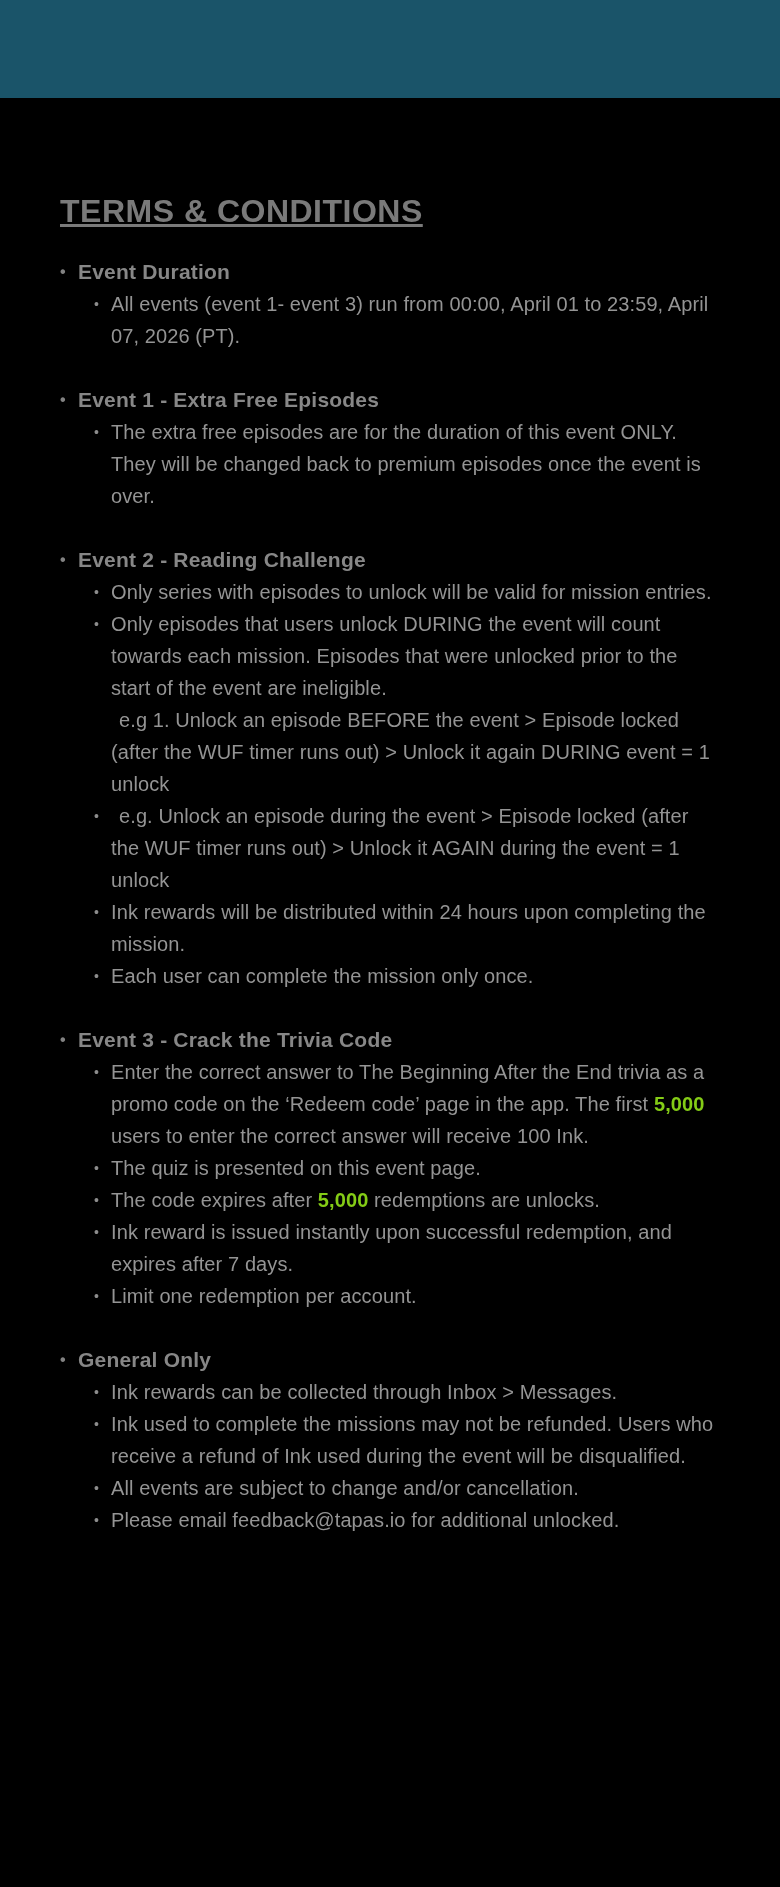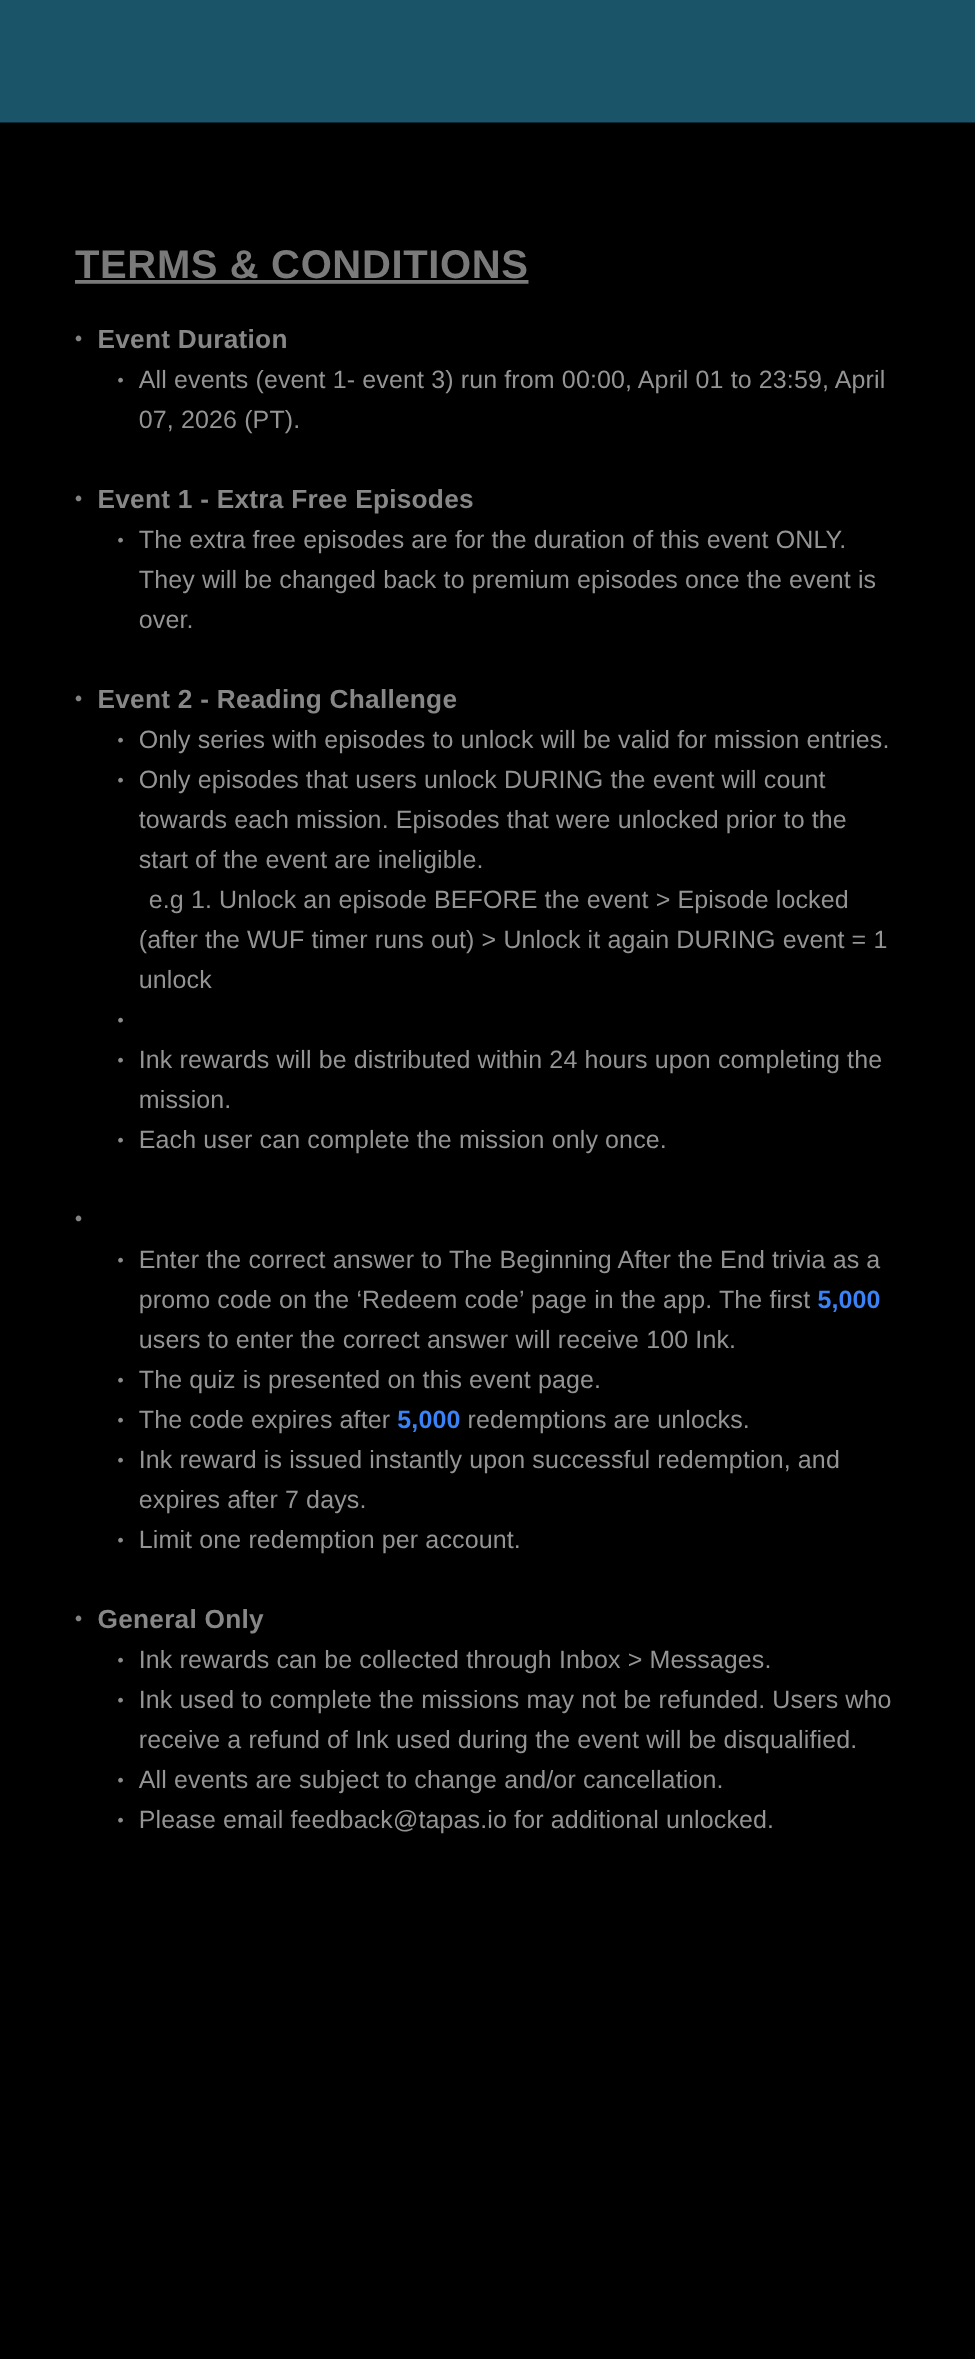--- a/index.html
+++ b/index.html
@@ -53,21 +53,21 @@
     line-height: 32px;
     color: #949494;
     letter-spacing: 0.1px;
   }
   li.item .bullet {
     flex: none; width: 17px;
     font-size: 14px;
     color: #8d8d8d;
   }
   li.item .item-body { flex: 1; min-width: 0; }
-  .b { font-weight: bold; color: #3b82f6; }
+  .b { font-weight: bold; color: #84cc16; }
   .example { text-indent: 8px; }
 </style>
 </head>
 <body style="background: rgb(0, 0, 0);">
 
 <div class="top-banner" style="background: rgb(26, 84, 105);"></div>
 
 <div class="content">
   <h1 class="page-title">TERMS &amp; CONDITIONS</h1>
   <ul class="sections">
@@ -116,40 +116,42 @@
           <li class="item">
             <span class="bullet">•</span>
             <div class="item-body">
               <div><span>Only episodes that users unlock DURING the event will count towards each mission. Episodes that were unlocked prior to the start of the event are ineligible.</span></div>
               <div class="example">e.g 1. Unlock an episode BEFORE the event &gt; Episode locked (after the WUF timer runs out) &gt; Unlock it again DURING event = 1 unlock</div>
             </div>
           </li>
           <li class="item">
             <span class="bullet">•</span>
             <div class="item-body">
+              <div class="example">e.g. Unlock an episode during the event &gt; Episode locked (after the WUF timer runs out) &gt; Unlock it AGAIN during the event = 1 unlock</div>
             </div>
           </li>
           <li class="item">
             <span class="bullet">•</span>
             <div class="item-body">
               <div><span>Ink rewards will be distributed within 24 hours upon completing the mission.</span></div>
             </div>
           </li>
           <li class="item">
             <span class="bullet">•</span>
             <div class="item-body">
               <div><span>Each user can complete the mission only once.</span></div>
             </div>
           </li>
         </ul>
   </li>
 
   <li class="section">
     <div class="section-heading">
       <span class="bullet">•</span>
+      <span class="heading-text">Event 3 - Crack the Trivia Code</span>
     </div>
     <ul class="items">
           <li class="item">
             <span class="bullet">•</span>
             <div class="item-body">
               <div><span>Enter the correct answer to The Beginning After the End trivia as a promo code on the ‘Redeem code’ page in the app. The first </span><span class="b">5,000</span><span> users to enter the correct answer will receive 100 Ink.</span></div>
             </div>
           </li>
           <li class="item">
             <span class="bullet">•</span>

